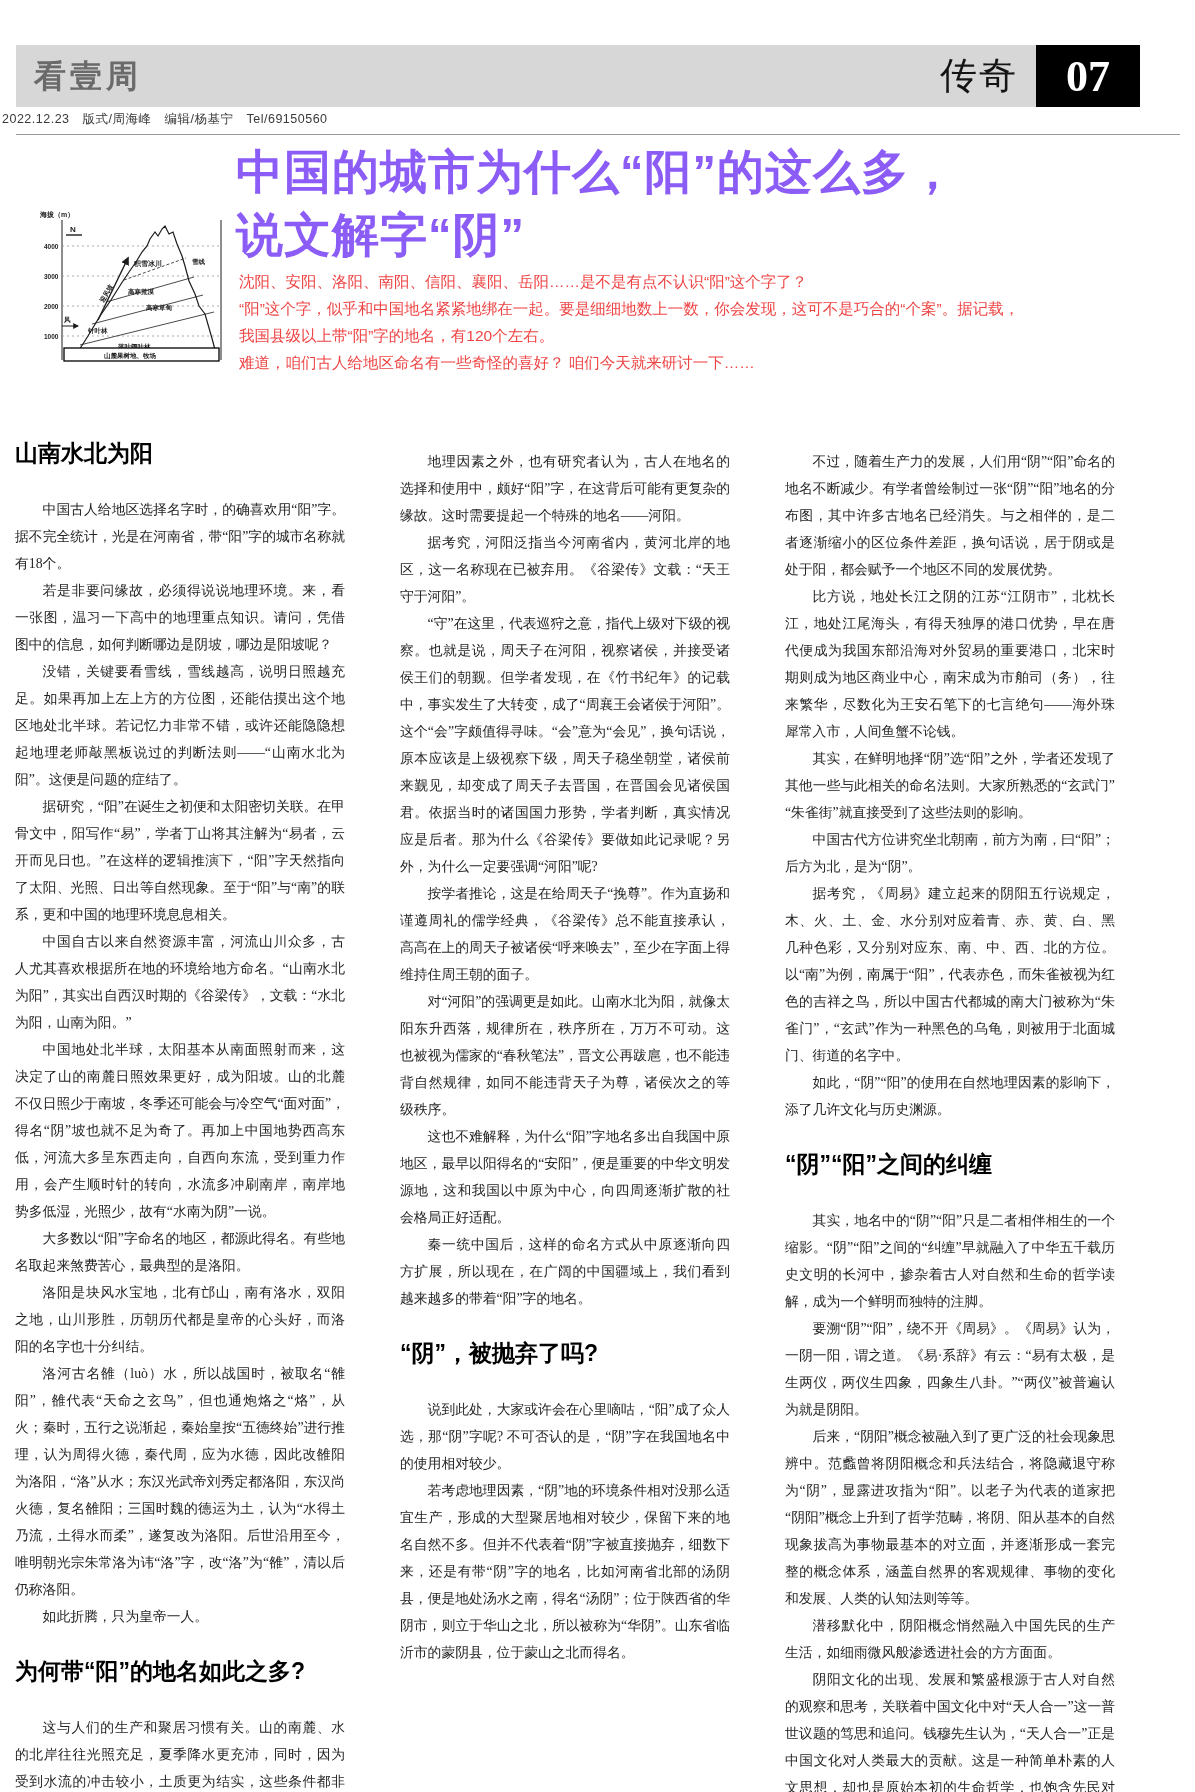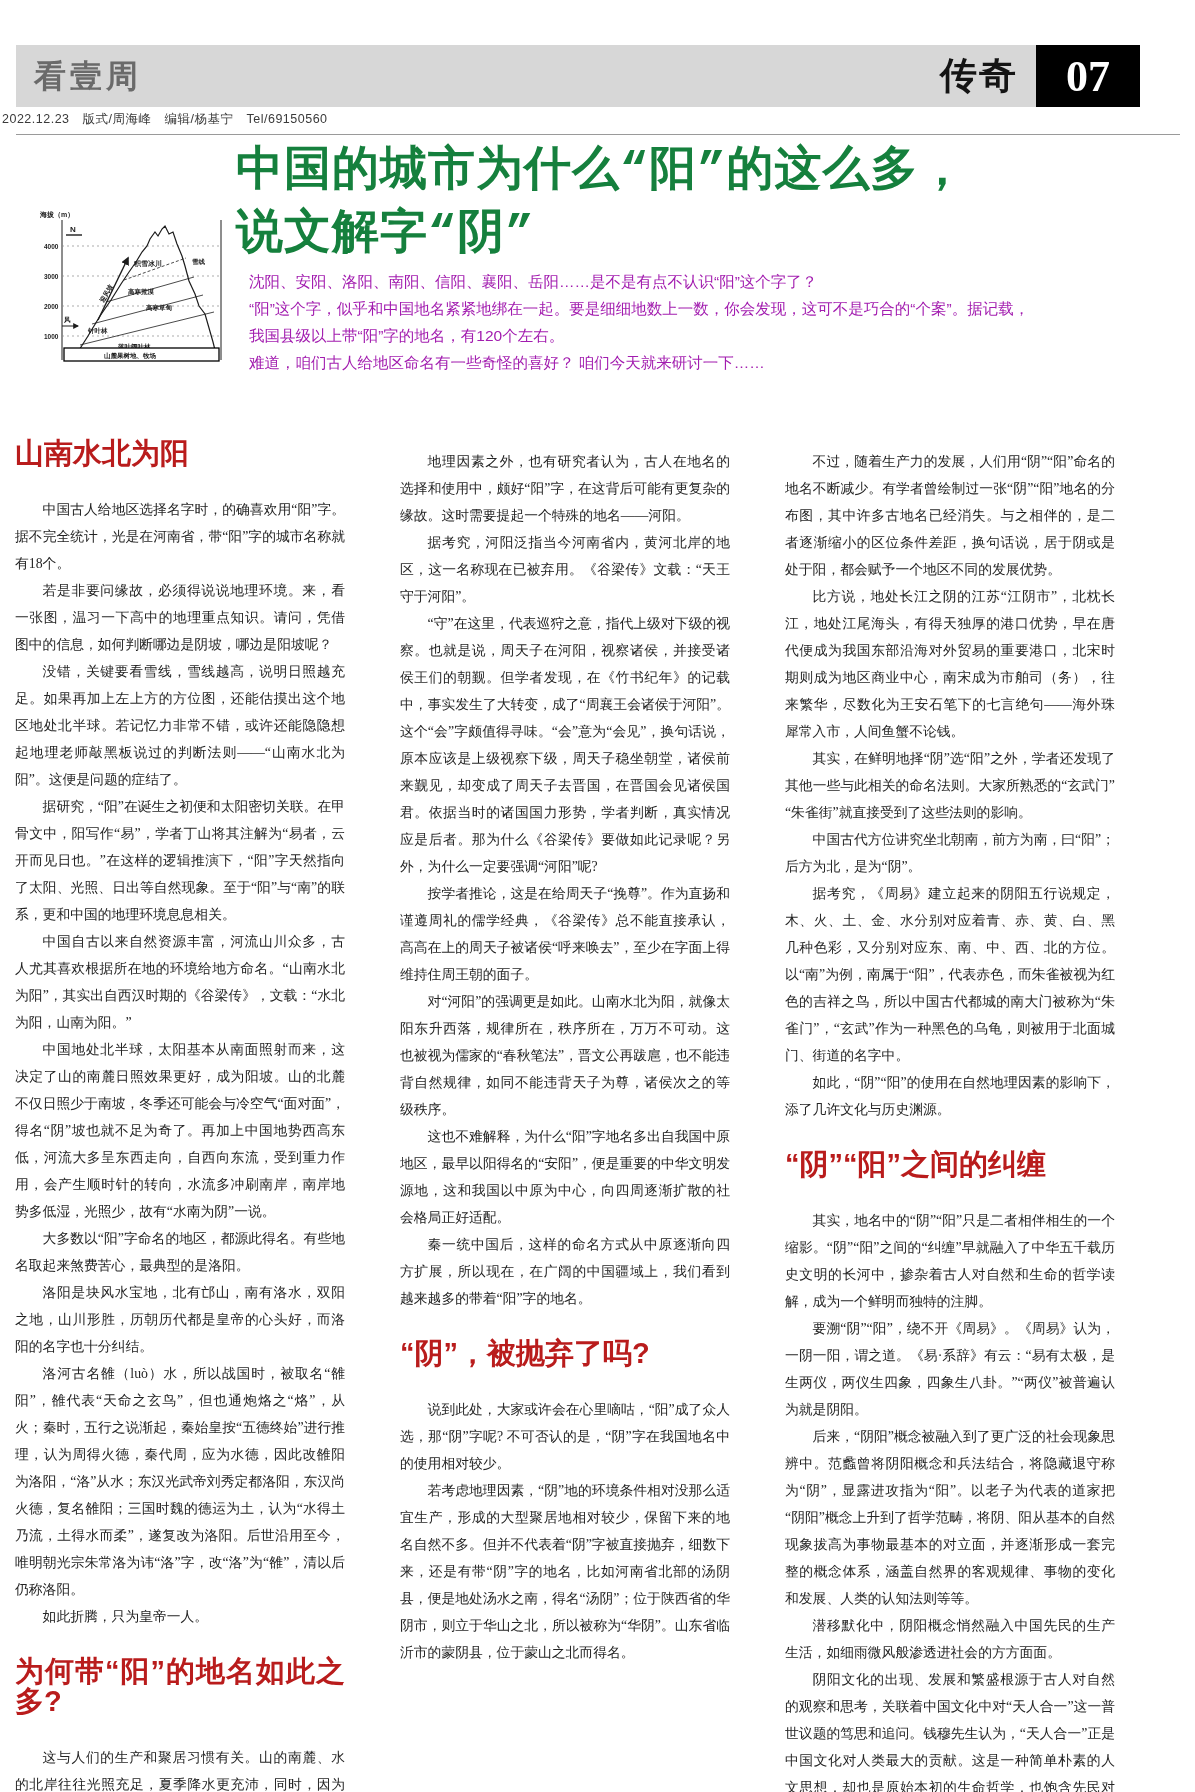--- a/index.html
+++ b/index.html
@@ -4,49 +4,49 @@
 <style>
   html,body{margin:0;padding:0;background:#ffffff;}
   .page{position:relative;width:1195px;height:1792px;background:#fff;overflow:hidden;
         font-family:"Liberation Serif",serif;color:#262626;}
 
   
   .masthead{position:absolute;left:16px;top:45px;width:1124px;height:62px;background:#d7d7d7;}
   .logo{position:absolute;left:18px;top:6px;font-family:"Liberation Sans",sans-serif;
         font-weight:900;font-size:32px;line-height:50px;color:#6a6a6a;letter-spacing:4px;}
   .section-label{position:absolute;right:122px;top:8px;font-family:"Liberation Sans",sans-serif;
-        font-weight:700;font-size:37px;line-height:46px;color:#141414;letter-spacing:2px;}
+        font-weight:400;font-size:37px;line-height:46px;color:#141414;letter-spacing:2px;}
   .page-number{position:absolute;right:0;top:0;width:104px;height:62px;background:#000;
         color:#fff;font-family:Liberation Serif, serif;font-weight:800;font-size:44px;
         display:flex;align-items:center;justify-content:center;}
   .dateline{position:absolute;left:2px;top:111px;font-family:"Liberation Sans",sans-serif;
         font-size:12.5px;color:#3a3a3a;letter-spacing:.5px;}
   .rule{position:absolute;left:16px;top:134px;width:1164px;height:1px;background:#9a9a9a;}
 
   
-  .headline{position:absolute;left:236px;top:140px;width:930px;font-family:Liberation Mono, monospace;
-        font-weight:900;font-size:47px;line-height:63px;color:#15803d;letter-spacing:1px;}
-  .deck{position:absolute;left:249px;top:268px;font-family:"Liberation Sans",sans-serif;
-        font-size:15.5px;line-height:27px;color:#a21caf;white-space:nowrap;}
+  .headline{position:absolute;left:236px;top:140px;width:930px;font-family:Liberation Sans, sans-serif;
+        font-weight:900;font-size:47px;line-height:63px;color:#8b5cf6;letter-spacing:1px;}
+  .deck{position:absolute;left:239px;top:268px;font-family:"Liberation Sans",sans-serif;
+        font-size:15.5px;line-height:27px;color:#ef4444;white-space:nowrap;}
   .deck div{height:27px;}
 
   
   .diagram{position:absolute;left:26px;top:206px;width:204px;height:162px;}
   .diagram text{font-family:"Liberation Sans",sans-serif;fill:#1c1c1c;}
 
   
   .columns{position:absolute;left:0;top:398px;width:1195px;height:1394px;}
   .col{position:absolute;top:0;width:330px;font-size:13.8px;line-height:27px;
        text-align:justify;color:#242424;}
   .col-1{left:15px;}
   .col-2{left:400px;padding-top:50px;}
   .col-3{left:785px;padding-top:50px;}
   .para{margin:0;text-indent:2em;}
-  .subhead{font-family:"Liberation Sans",sans-serif;font-size:29px;font-weight:700;
-        color:#b91c1c;margin:26px 0 28px 0;text-indent:0;line-height:30px;}
+  .subhead{font-family:"Liberation Sans",sans-serif;font-size:23px;font-weight:700;
+        color:#000000;margin:26px 0 28px 0;text-indent:0;line-height:30px;}
   .col-1 .subhead:first-child{margin-top:40px;}
 </style>
 </head>
 <body>
 
 <div class="page">
 
   <div class="masthead">
     <div class="logo">看壹周</div>
     <div class="section-label">传奇</div>

